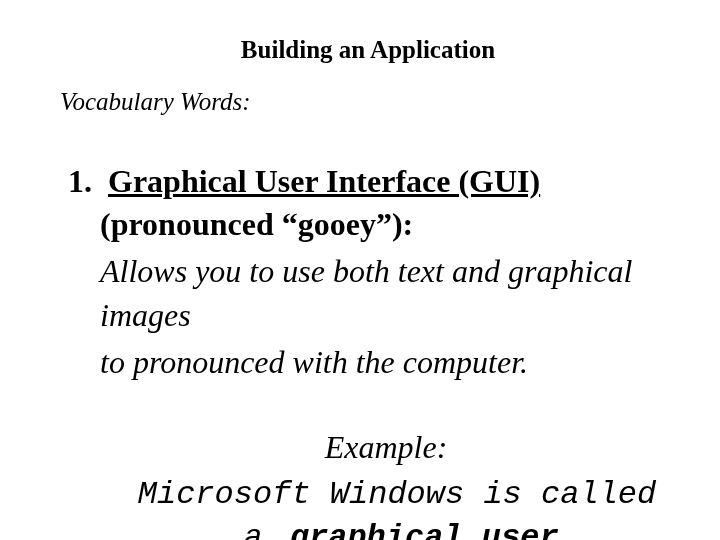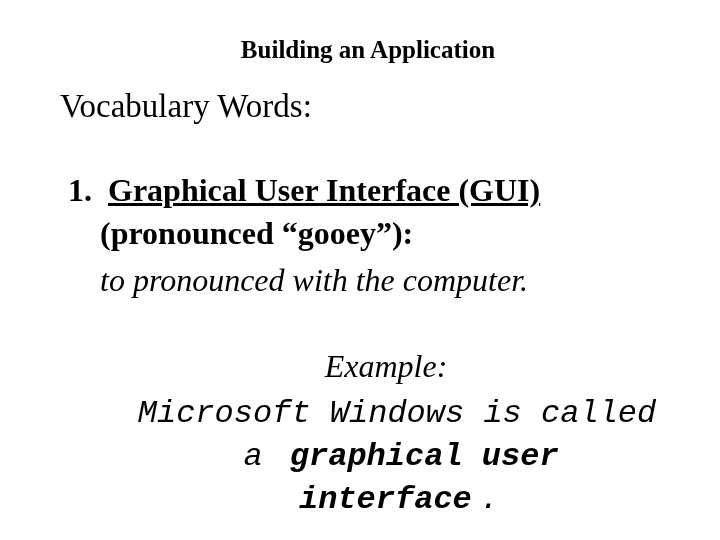--- a/index.html
+++ b/index.html
@@ -17,21 +17,22 @@
     }
     .title {
       font-size: 25px;
       font-weight: bold;
       text-align: center;
       margin-bottom: 24px;
       padding-left: 100px;
       padding-right: 100px;
     }
     .subheading {
-      font-size: 33px;
+      font-size: 25px;
+      font-style: italic;
       margin-bottom: 44px;
     }
     .item {
       font-size: 32px;
       line-height: 1.35;
     }
     .item-number {
       font-weight: bold;
     }
     .term {
@@ -73,20 +74,21 @@
 <body>
 
 <div class="title">Building an Application</div>
 
 <div class="subheading">Vocabulary Words:</div>
 
 <div class="item">
   <div class="term-line">
     <span class="item-number">1. </span><span class="term">Graphical User Interface (GUI)</span><span class="term-plain"> (pronounced “gooey”):</span>
   </div>
+  <div class="definition">Allows you to use both text and graphical images</div>
   <div class="definition">to pronounced with the computer.</div>
 
   <div class="example-block">
     <div class="example-label">Example:</div>
     <div class="example-text">
       <span> Microsoft Windows is called a </span><span class="bold-italic">graphical user interface</span><span>.</span>
     </div>
   </div>
 </div>
 

